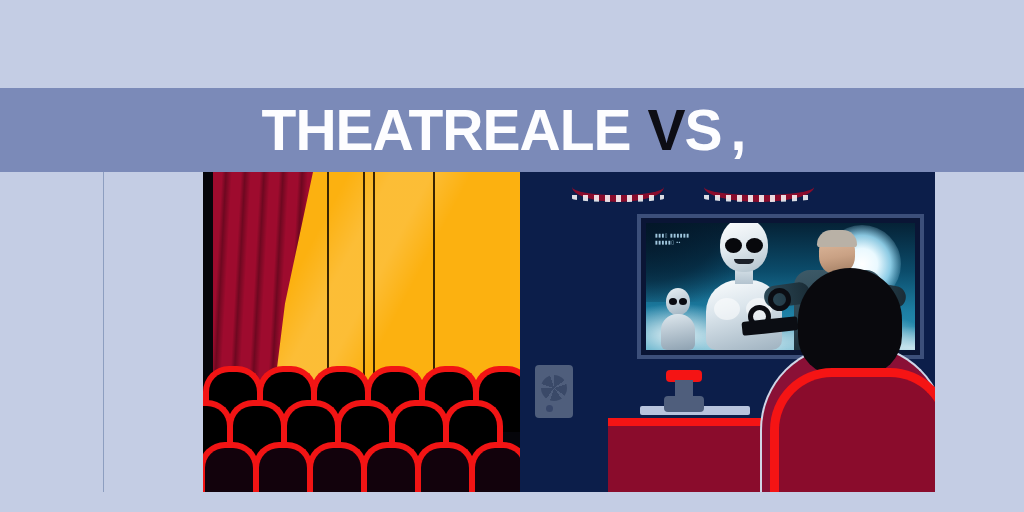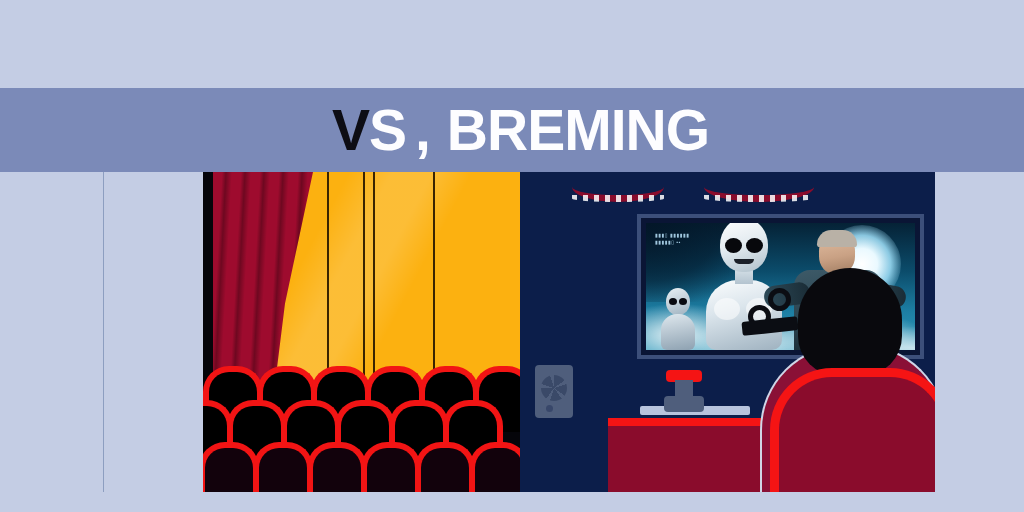--- a/index.html
+++ b/index.html
@@ -398,27 +398,27 @@
     background: #8d9ec0;
   }
 </style>
 </head>
 <body>
 
 <div id="stage">
 
   <div id="banner">
     <div id="banner-inner">
+      <span class="tw">THEATREALE</span>
       <span class="sp"></span>
       <span class="tdark">V</span>
       <span class="tw">S</span>
       <span class="spc"></span>
       <span class="tw">,</span>
       <span class="sp"></span>
-      <span class="tw">BREMING</span>
     </div>
   </div>
 
   <div id="illus">
     <div id="divline"></div>
     <div id="pale-left"></div>
 
     <div id="cinema">
 
       <div id="screen">

